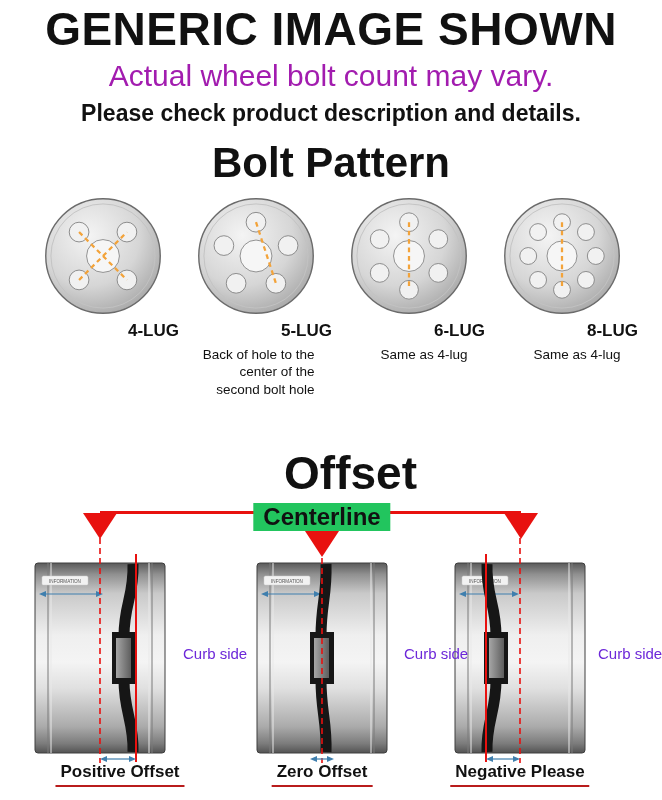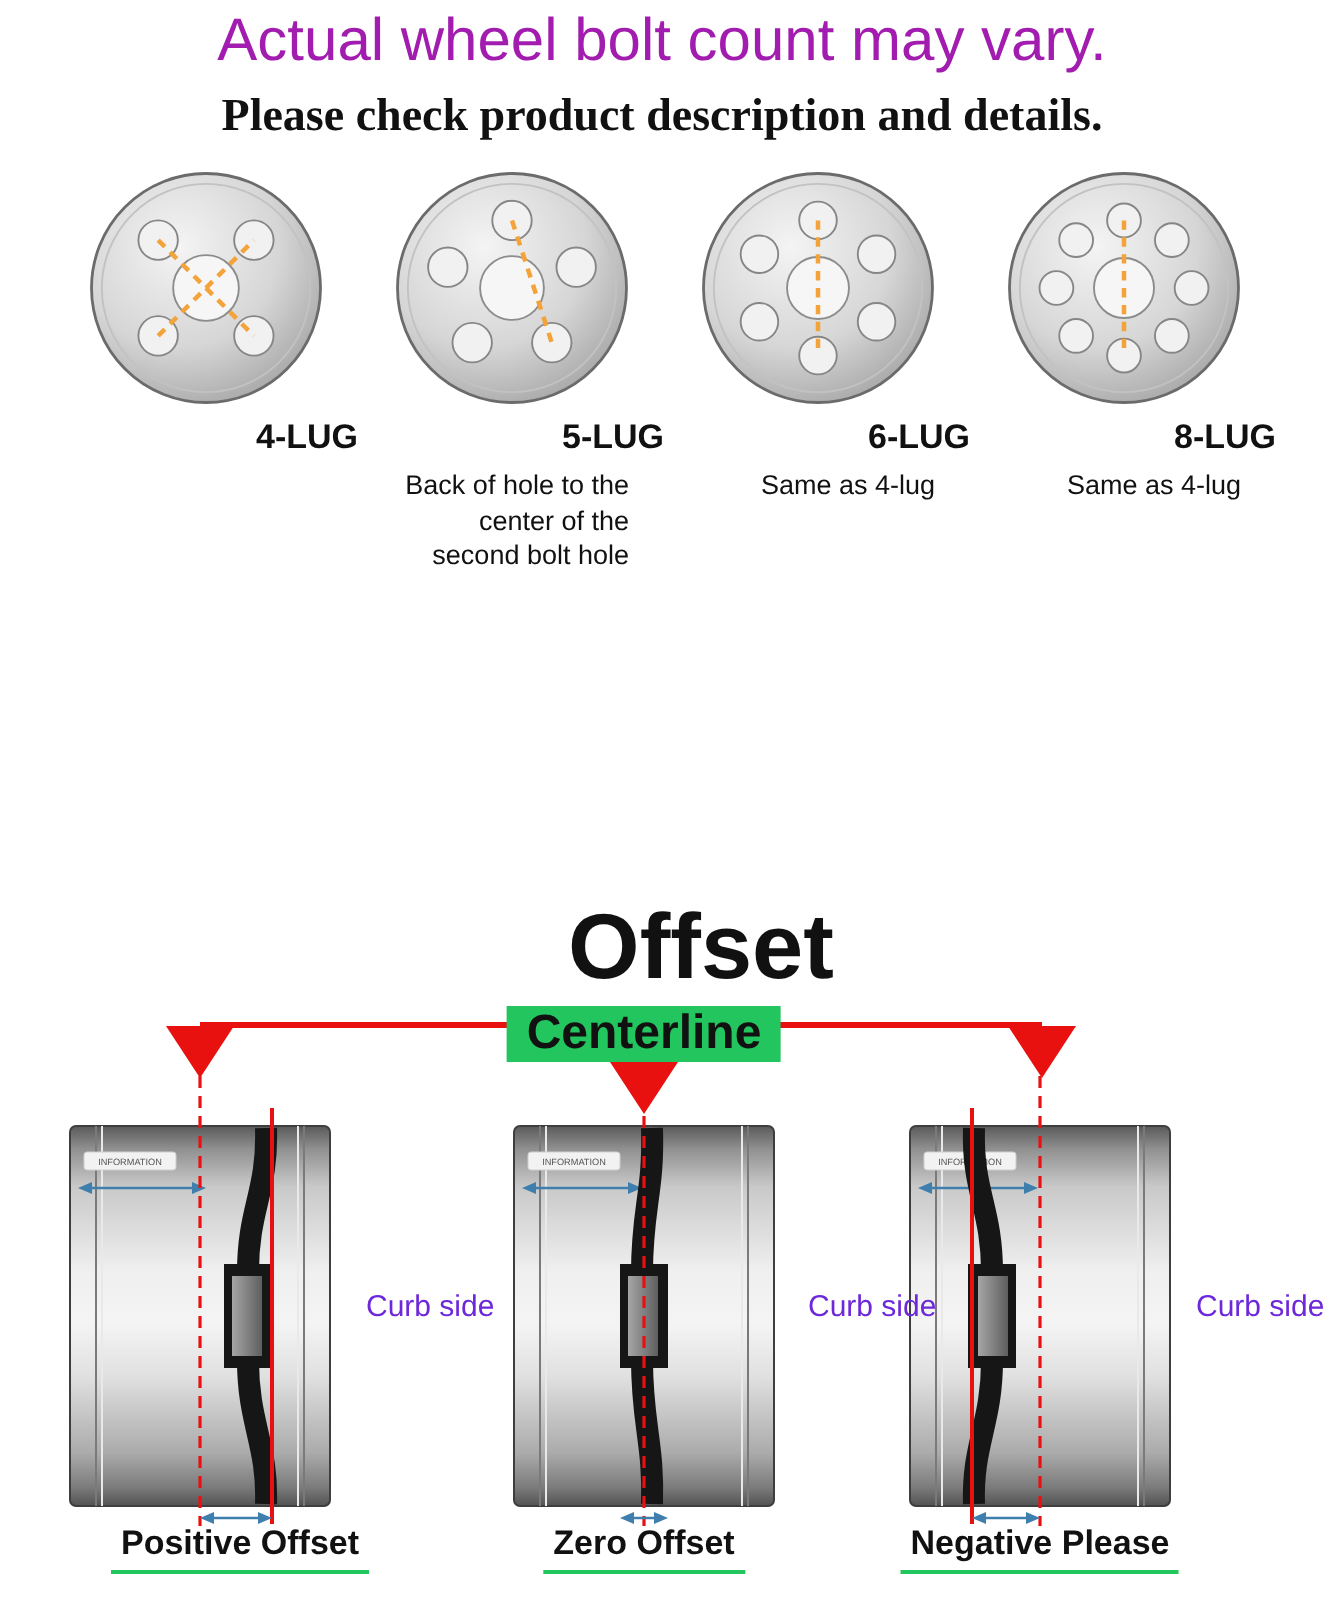--- a/index.html
+++ b/index.html
@@ -4,21 +4,21 @@
 <style>
   * { box-sizing: border-box; }
   body { margin:0; background:#fff; }
   .page {
     position:relative; width:662px; height:800px; margin:0 auto;
     background:#fff; overflow:hidden; color:#111;
     font-family:"Liberation Sans","DejaVu Sans",sans-serif;
   }
   .hdr-title  { margin:4px 0 0; text-align:center; font-size:46px; font-weight:800; letter-spacing:0.5px; line-height:1.1; }
   .hdr-sub    { margin:4px 0 0; text-align:center; font-size:30px; font-weight:400; color:#a21caf; }
-  .hdr-note   { margin:7px 0 12px; text-align:center; font-size:23px; font-weight:700;font-family:Liberation Serif, serif; }
+  .hdr-note   { margin:7px 0 12px; text-align:center; font-size:23px; font-weight:700; }
   .bp-title   { margin:10px 0 0; text-align:center; font-size:42px; font-weight:800; }
 
   .bp-row  { display:flex; margin:8px 24px 0 26px; }
   .bp-col  { flex:1; text-align:right; }
   .lug-svg { width:122px; height:122px; display:block; margin:0 auto; }
   .bp-label{ font-size:17px; font-weight:800; margin-top:4px; }
   .bp-desc { font-size:13.5px; line-height:1.3; margin:5px auto 0; max-width:118px; }
 
   .offset-title { position:absolute; top:446px; left:0; width:100%; text-align:center; font-size:46px; font-weight:800; margin:0;padding-left:39px; }
   .centerline-label { position:absolute; top:503px; left:322px; transform:translateX(-50%);
@@ -29,21 +29,21 @@
   .tri-center { left:305px; top:531px; }
   .tri-right  { left:504px; top:513px; }
 
   .offset-svg { position:absolute; top:538px; width:150px; height:230px; }
   #ow1 { left:25px; }  #ow2 { left:247px; }  #ow3 { left:445px; }
 
   .curb { position:absolute; top:645px; font-size:15px; color:#6d28d9; white-space:nowrap; }
   #curb1 { left:183px; } #curb2 { left:404px; } #curb3 { left:598px; }
 
   .off-label { position:absolute; top:762px; transform:translateX(-50%);
-    font-size:17px; font-weight:800; border-bottom:2px solid #22c55e; padding:0 5px 3px; white-space:nowrap; }
+    font-size:17px; font-weight:800; border-bottom:2px solid #b91c1c; padding:0 5px 3px; white-space:nowrap; }
   #ol1 { left:120px; } #ol2 { left:322px; } #ol3 { left:520px; }
 </style>
 </head>
 <body>
 
 <div class="page">
 
   <svg width="0" height="0" style="position:absolute" aria-hidden="true">
     <defs>
       <radialGradient id="faceG" cx="38%" cy="32%" r="80%">
@@ -62,23 +62,25 @@
         <stop offset="0.95" stop-color="#7c7c7c"></stop>
         <stop offset="1" stop-color="#535353"></stop>
       </linearGradient>
       <linearGradient id="hubG" x1="0" y1="0" x2="1" y2="0">
         <stop offset="0" stop-color="#a6a6a6"></stop>
         <stop offset="1" stop-color="#5e5e5e"></stop>
       </linearGradient>
     </defs>
   </svg>
 
+  <h1 class="hdr-title">GENERIC IMAGE SHOWN</h1>
   <div class="hdr-sub">Actual wheel bolt count may vary.</div>
   <div class="hdr-note">Please check product description and details.</div>
 
+  <h2 class="bp-title">Bolt Pattern</h2>
 
   <div class="bp-row">
 
     <div class="bp-col">
       <svg class="lug-svg" viewBox="0 0 130 130">
         <circle cx="65" cy="65" r="61" fill="url(#faceG)" stroke="#6b6b6b" stroke-width="1.5"></circle>
         <circle cx="65" cy="65" r="55.5" fill="none" stroke="#c2c2c2" stroke-width="1"></circle>
         <g fill="#f1f1f1" stroke="#868686" stroke-width="1">
           <circle cx="90.5" cy="39.5" r="10.5"></circle>
             <circle cx="39.5" cy="39.5" r="10.5"></circle>

